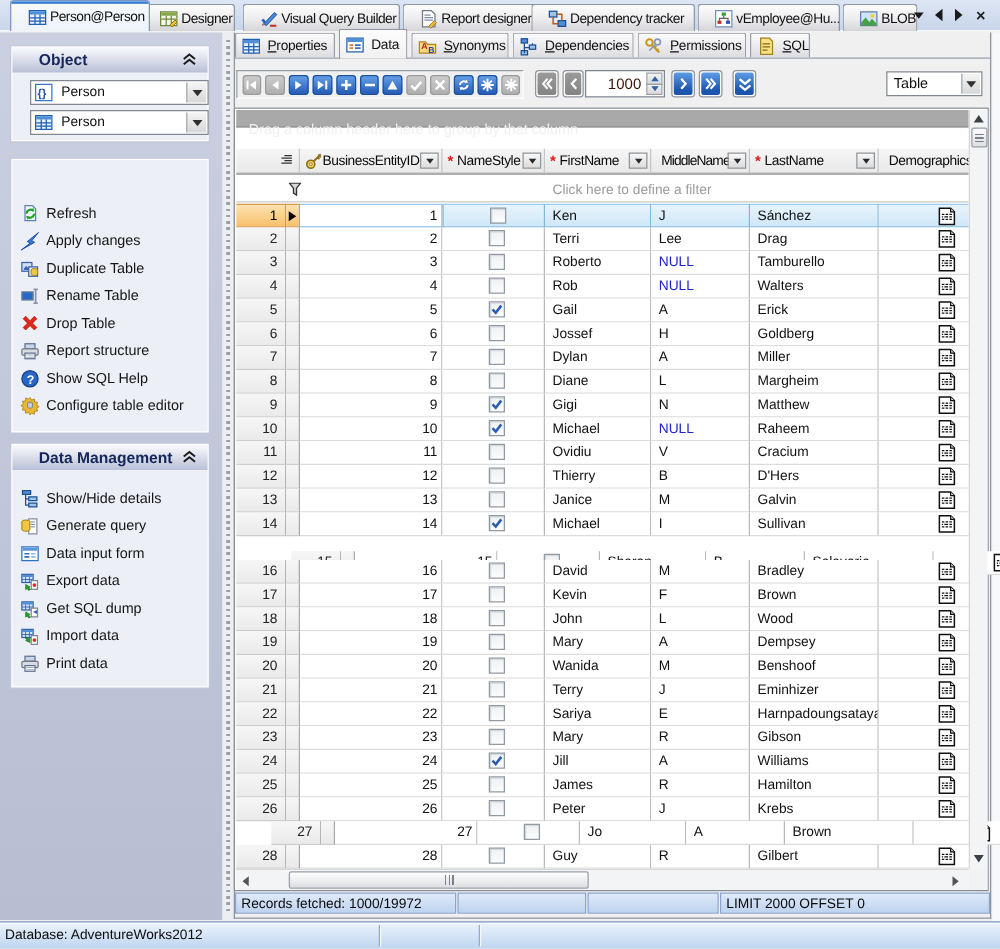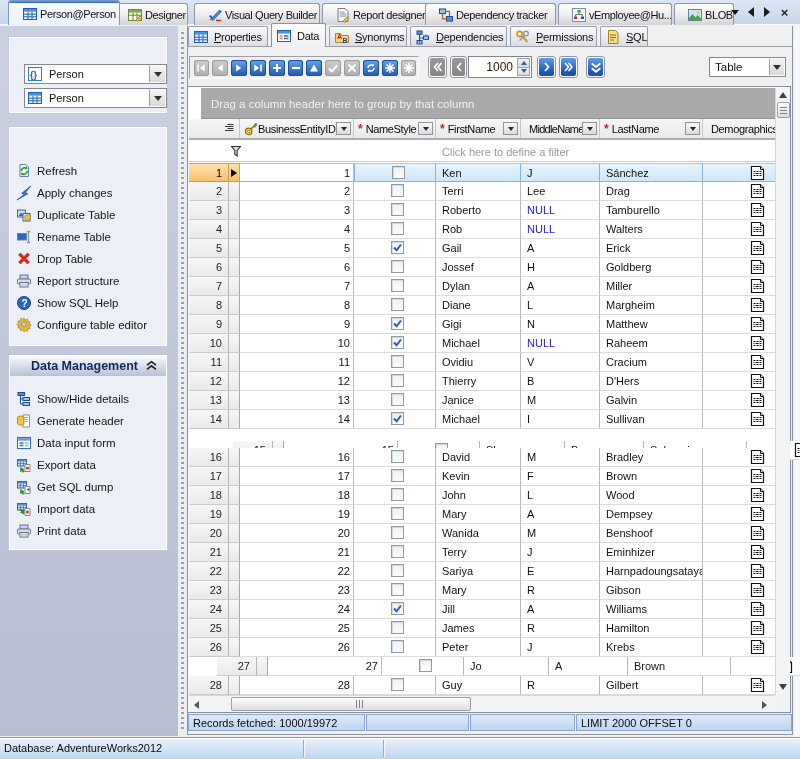--- a/index.html
+++ b/index.html
@@ -44,21 +44,21 @@
 #spinfield .num{position:absolute;right:18px;top:3px;font-size:12px;color:#3a1404;}
 .spb{position:absolute;right:1px;width:13px;height:9.5px;background:linear-gradient(#f2f2f2,#d9d9d9);border:1px solid #9aa0a8;display:flex;align-items:center;justify-content:center;}
 .spu{top:1px;}.spd{bottom:1px;}
 .sarr-u{width:0;height:0;border:3px solid transparent;border-bottom:4px solid #2d5ea6;margin-bottom:3px;}
 .sarr-d{width:0;height:0;border:3px solid transparent;border-top:4px solid #2d5ea6;margin-top:3px;}
 #tcombo{position:absolute;left:709px;top:57px;width:77px;height:20px;background:#fff;border:1px solid #82888f;}
 #tcombo .txt{position:absolute;left:5px;top:3px;font-size:11.5px;}
 #tcombo .cbtn{width:15px;}
 
 #grid{position:absolute;left:187px;top:86px;width:604px;height:627px;border:1px solid #878d95;background:#fff;}
-#band{position:absolute;left:1px;top:1px;width:586px;height:31px;background:#a9a9a9;border-bottom:1px solid #919191;color:#f0f0f0;font-size:11.5px;margin-left:12px;}
+#band{position:absolute;left:1px;top:1px;width:586px;height:14px;background:#a9a9a9;border-bottom:1px solid #919191;color:#f0f0f0;font-size:11.5px;}
 #band span{position:absolute;left:10px;top:10px;}
 #hdr{position:absolute;left:1px;top:32px;width:586px;height:21px;background:linear-gradient(#f6f6f6,#e9e9e9);border-bottom:2px solid #aeaeae;}
 .hcell{position:absolute;top:0;height:19px;border-right:1px solid #c6c6c6;display:flex;align-items:center;}
 .htxt{font-size:11px;color:#090909;white-space:nowrap;letter-spacing:-0.35px;}
 .star{color:#e01818;font-weight:bold;margin-right:3px;font-size:12px;}
 .hdd{position:absolute;width:15px;height:13px;top:3px;background:linear-gradient(#f8f8f8,#dcdcdc);border:1px solid #8f959c;display:flex;align-items:center;justify-content:center;}
 .hdd .tri{width:0;height:0;border:3.5px solid transparent;border-top:4.5px solid #2a2a2a;margin-top:4px;}
 #filterrow{position:absolute;left:1px;top:55px;width:586px;height:20px;background:#fff;border-bottom:1px solid #c9c9c9;}
 #filterrow .ftxt{position:absolute;left:253px;top:4px;color:#9b9b9b;font-size:11px;}
 #rowswrap{position:absolute;left:1px;top:76px;width:586px;height:532px;}
@@ -150,20 +150,23 @@
   </div>
 <div class="tbtn" style="left:743px;">
     <span style="width:0;height:0;border:5px solid transparent;border-right:6px solid #1a1a1a;margin-left:-5px;"></span>
   </div>
 <div class="tbtn" style="left:759px;">
     <span style="width:0;height:0;border:5px solid transparent;border-left:6px solid #1a1a1a;margin-right:-5px;"></span>
   </div>
 <div class="tbtn" style="left:777px;font-size:13px;font-weight:bold;">×</div>
 <div id="sidebar"></div>
 <div class="panel" style="top:38px;height:74px;">
+<div class="phead">Object<span class="pchev"><svg width="13" height="11" viewBox="0 0 13 11">
+          <path d="M2 5.2L6.5 1.6 11 5.2M2 9.4L6.5 5.8 11 9.4" stroke="#1a1a1a" stroke-width="1.5" fill="none"></path>
+        </svg></span></div>
 <div class="combo" style="top:26px;"><span class="cicon">
         <svg width="16" height="16" viewBox="0 0 16 16">
           <rect x="1.5" y="1.5" width="13" height="13" fill="#fff" stroke="#3878c8"></rect>
           <text x="3" y="11.5" font-size="9" font-weight="bold" fill="#2050b0" font-family="Liberation Sans">{}</text>
         </svg>
       </span>Person<span class="cbtn">
         <span class="tri-d"></span>
       </span></div>
 <div class="combo" style="top:50px;"><span class="cicon">
         <svg width="16" height="16" viewBox="0 0 16 16">
@@ -251,21 +254,21 @@
       </svg>
       <span>Show/Hide details</span>
     </div>
 <div class="litem" style="top:54px;">
       <svg width="16" height="16" viewBox="0 0 16 16">
         <path d="M7 2h6.5v12H7z" fill="#fff" stroke="#8090a0"></path>
         <path d="M8.5 4.5h3.5M8.5 6.5h3.5M8.5 8.5h3.5" stroke="#90a0b8" stroke-width=".9"></path>
         <ellipse cx="4.7" cy="4.4" rx="3.2" ry="1.4" fill="#f0c840" stroke="#a07818" stroke-width=".8"></ellipse>
         <path d="M1.5 4.4v6.2c0 .8 1.4 1.4 3.2 1.4s3.2-.6 3.2-1.4V4.4" fill="#f0c840" stroke="#a07818" stroke-width=".8"></path>
       </svg>
-      <span>Generate header</span>
+      <span>Generate query</span>
     </div>
 <div class="litem" style="top:76px;">
       <svg width="16" height="16" viewBox="0 0 16 16">
         <rect x="1.5" y="2.5" width="13" height="11" fill="#fff" stroke="#3070c0"></rect>
         <rect x="2.2" y="3.2" width="11.6" height="2.4" fill="#5a96dc"></rect>
         <path d="M3.5 8h4M3.5 10.5h4" stroke="#3070c0" stroke-width="1.3"></path>
         <path d="M9 8h3.5M9 10.5h3.5" stroke="#90b8e4" stroke-width="1.3"></path>
       </svg>
       <span>Data input form</span>
     </div>

